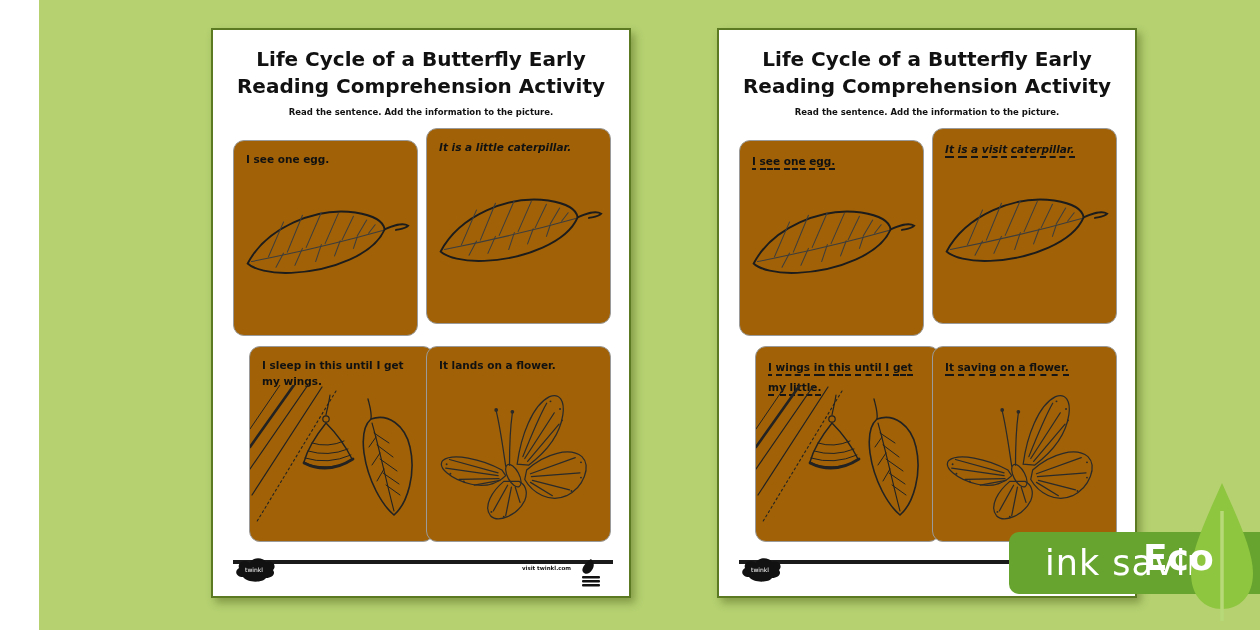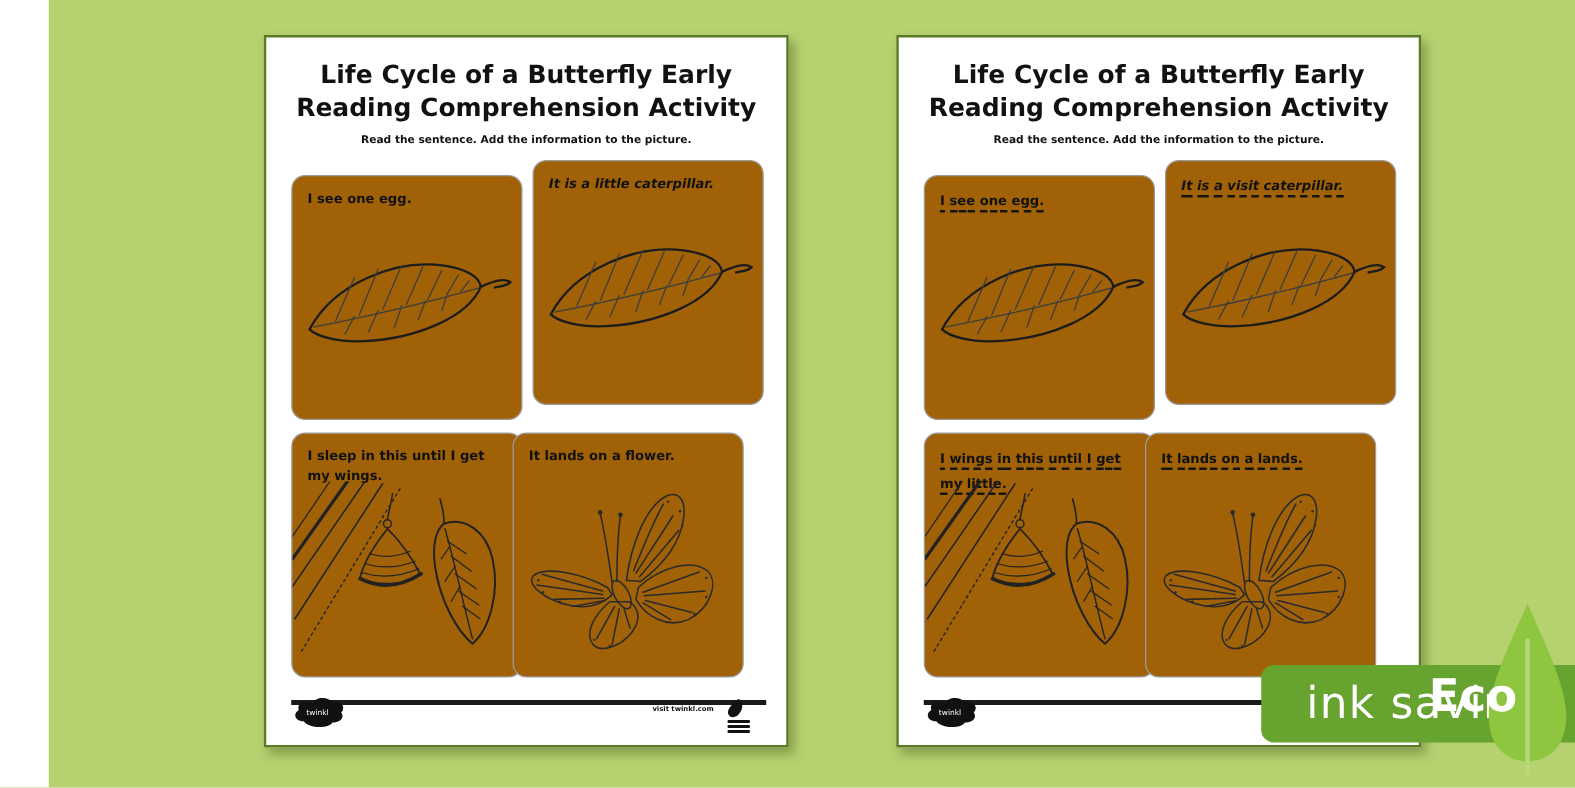--- a/index.html
+++ b/index.html
@@ -11,21 +11,21 @@
 
   .page{position:absolute;top:28px;width:420px;height:570px;background:#fff;
         border:2px solid var(--page-border);box-shadow:4px 5px 8px rgba(70,90,25,.45);}
   .page-1{left:172px;} .page-2{left:678px;}
 
   .ws-title{margin-top:16px;text-align:center;font-weight:bold;font-size:20px;line-height:27px;color:#111;}
   .ws-instructions{margin-top:7px;text-align:center;font-weight:bold;font-size:8.5px;color:#111;}
 
   .box{position:absolute;width:185px;height:196px;border:1.5px solid #9a9a9a;border-radius:11px;background:#a16207;}
   .box-1{left:20px;top:110px;} .box-2{left:213px;top:98px;font-style:italic;}
-  .box-3{left:20px;top:316px;} .box-4{left:197px;top:316px;}
+  .box-3{left:36px;top:316px;} .box-4{left:213px;top:316px;}
   .sentence{padding:11px 12px 0 12px;font-weight:bold;font-size:10.5px;line-height:1.5;color:#111;}
   .trace .w{border-bottom:2px dashed #151515;padding-bottom:1px;}
   .trace{line-height:1.9;}
 
   .art{position:absolute;}
   .leaf-art{left:8px;top:60px;width:170px;height:90px;}
   .chrys-art{left:0px;top:38px;width:185px;height:152px;}
   .bfly-art{left:12px;top:42px;width:162px;height:140px;}
 
   .footer-bar{position:absolute;left:20px;top:530px;width:380px;height:4px;background:#1a1a1a;}
@@ -275,21 +275,21 @@
           <path d="M133,88 L149,99"></path>
             <path d="M136,100 L150,110"></path>
           <path d="M126,52 L119,62"></path>
             <path d="M130,68 L122,80"></path>
             <path d="M134,84 L127,96"></path>
         </g>
       </svg>
     </div>
 
     <div class="box box-4">
-      <div class="sentence trace"><span class="w">It</span> <span class="w">lands</span> <span class="w">on</span> <span class="w">a</span> <span class="w">lands.</span></div>
+      <div class="sentence trace"><span class="w">It</span> <span class="w">saving</span> <span class="w">on</span> <span class="w">a</span> <span class="w">flower.</span></div>
       <svg class="art bfly-art" viewBox="0 0 170 145">
         <g fill="none" stroke="#2a2a2a" stroke-width="1.3" stroke-linecap="round">
           <path d="M70,80 C 67,60 64,38 60,22"></path>
           <path d="M74,79 C 74,58 75,38 77,24"></path>
           <circle cx="60" cy="21" r="1.3" fill="#2a2a2a"></circle>
           <circle cx="77" cy="23" r="1.3" fill="#2a2a2a"></circle>
           <ellipse cx="78" cy="90" rx="6" ry="13" transform="rotate(-28 78 90)"></ellipse>
           <path d="M82,78 C 86,48 98,16 116,7 C 127,3 132,12 130,26 C 127,47 114,64 94,79 Z"></path>
           <path d="M88,70 C 96,50 104,30 113,14"></path>
           <path d="M90,72 L121,24"></path>

